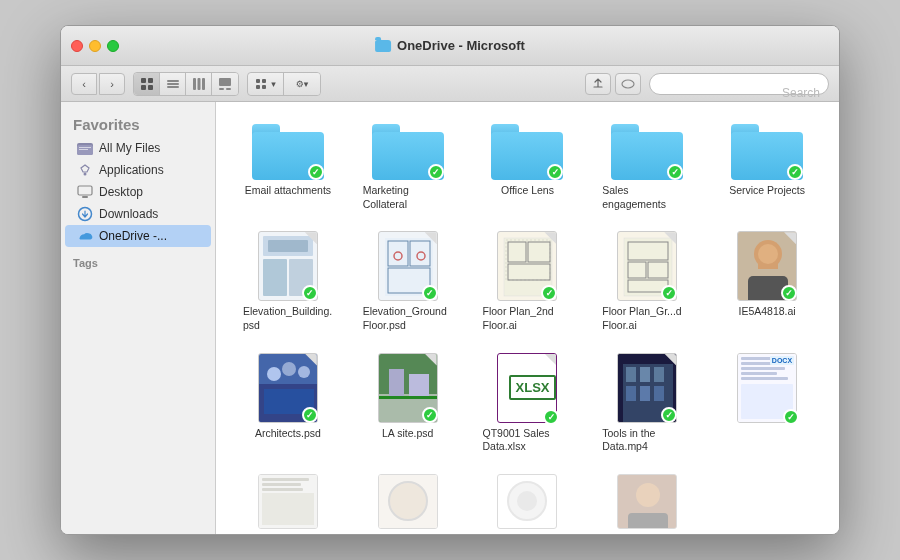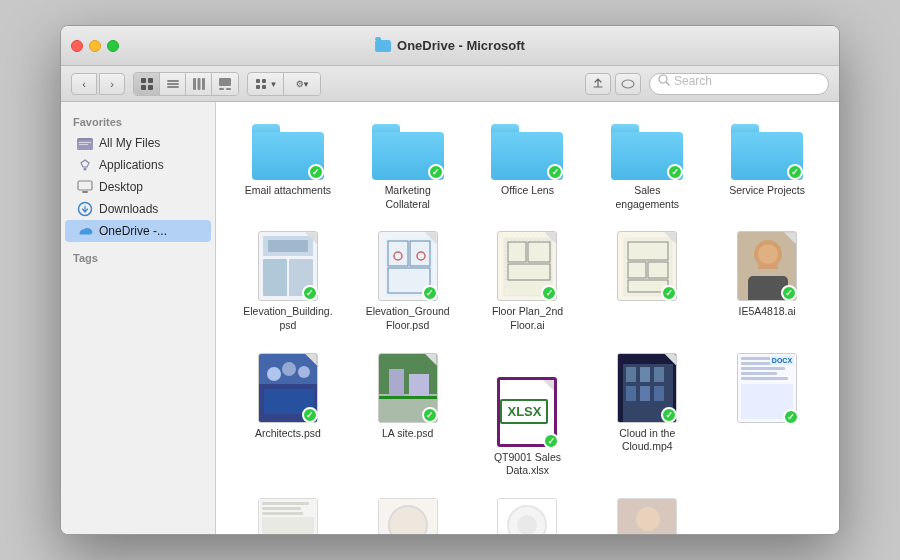--- a/index.html
+++ b/index.html
@@ -132,25 +132,26 @@
     }
     .view-btn-group .view-btn:last-child { border-right: none; }
     .toolbar-spacer { flex: 1; }
     .search-box {
       height: 22px;
       width: 180px;
       border: 1px solid #bbb;
       border-radius: 11px;
       background: white;
       display: flex;
-      align-items: flex-start;
+      align-items: flex-end;
       padding: 0 8px;
-      gap: 4px;
+      gap: 12px;
       font-size: 12px;
       color: #999;
+      flex-direction: column;
     }
     .action-btns {
       display: flex;
       gap: 4px;
     }
     .action-btn {
       width: 26px;
       height: 22px;
       background: linear-gradient(to bottom, #f0f0f0, #e0e0e0);
       border: 1px solid #bbb;
@@ -171,21 +172,21 @@
     
     .sidebar {
       width: 155px;
       background: #f0f0f0;
       border-right: 1px solid #ccc;
       padding: 8px 0;
       flex-shrink: 0;
       overflow-y: auto;
     }
     .sidebar-section-label {
-      font-size: 11px;
+      font-size: 15px;
       font-weight: 700;
       color: #888;
       padding: 6px 12px 4px;
       text-transform: none;
     }
     .sidebar-item {
       display: flex;
       align-items: center;
       gap: 6px;
       padding: 3px 12px;
@@ -231,21 +232,20 @@
     }
     .file-icon-wrap {
       position: relative;
       display: flex;
       align-items: center;
       justify-content: center;
     }
     .file-label {
       font-size: 10.5px;
       color: #333;
-      text-align: center;
       line-height: 1.3;
       max-width: 90px;
       word-break: break-word;
     }
     .check-badge {
       position: absolute;
       bottom: 0;
       right: 0;
       width: 16px;
       height: 16px;
@@ -569,20 +569,21 @@
                   <rect x="6" y="6" width="40" height="18" fill="none" stroke="#888" stroke-width="1"></rect>
                   <rect x="6" y="26" width="18" height="16" fill="none" stroke="#888" stroke-width="1"></rect>
                   <rect x="26" y="26" width="20" height="16" fill="none" stroke="#888" stroke-width="1"></rect>
                   <rect x="6" y="44" width="40" height="12" fill="none" stroke="#888" stroke-width="1"></rect>
                 </svg>
               </div>
               <div style="position:absolute;top:0;right:0;width:12px;height:12px;background:#ddd;clip-path:polygon(0 0,100% 100%,100% 0);"></div>
             </div>
             <div class="check-badge">✓</div>
           </div>
+          <span class="file-label">Floor Plan_Gr...d Floor.ai</span>
         </div>
 
         <div class="file-item">
           <div class="file-icon-wrap">
             <div style="width:60px;height:70px;border:1px solid #ccc;border-radius:3px;position:relative;overflow:hidden;background:#e8e0d8;">
               
               <svg width="60" height="70" viewBox="0 0 60 70">
                 <rect width="60" height="70" fill="#c8b8a0"></rect>
                 <circle cx="30" cy="22" r="14" fill="#d4a070"></circle>
                 <rect x="10" y="44" width="40" height="30" rx="5" fill="#555"></rect>
@@ -627,21 +628,21 @@
               </svg>
               <div style="position:absolute;top:0;right:0;width:12px;height:12px;background:#ddd;clip-path:polygon(0 0,100% 100%,100% 0);"></div>
             </div>
             <div class="check-badge">✓</div>
           </div>
           <span class="file-label">LA site.psd</span>
         </div>
 
         <div class="file-item">
           <div class="file-icon-wrap">
-            <div style="width:60px;height:70px;background:white;border:3px solid #701a75;border-radius:3px;position:relative;overflow:hidden;display:flex;align-items:center;justify-content:flex-start;margin-top:24px;">
+            <div style="width:60px;height:70px;background:white;border:1px solid #701a75;border-radius:3px;position:relative;overflow:hidden;display:flex;align-items:center;justify-content:flex-end;">
               <div style="font-size:13px;font-weight:bold;color:#2e7d32;border:2px solid #2e7d32;padding:3px 5px;border-radius:2px;">XLSX</div>
               <div style="position:absolute;top:0;right:0;width:12px;height:12px;background:#ddd;clip-path:polygon(0 0,100% 100%,100% 0);"></div>
             </div>
             <div class="check-badge" style="right:-2px;bottom:-2px;">✓</div>
           </div>
           <span class="file-label">QT9001 Sales Data.xlsx</span>
         </div>
 
         <div class="file-item">
           <div class="file-icon-wrap">
@@ -654,21 +655,21 @@
                 <rect x="22" y="13" width="10" height="15" fill="#7799bb" opacity="0.8"></rect>
                 <rect x="36" y="13" width="10" height="15" fill="#6688aa" opacity="0.8"></rect>
                 <rect x="8" y="32" width="10" height="15" fill="#5577aa" opacity="0.8"></rect>
                 <rect x="22" y="32" width="10" height="15" fill="#6688bb" opacity="0.8"></rect>
                 <rect x="36" y="32" width="10" height="15" fill="#5577aa" opacity="0.8"></rect>
               </svg>
               <div style="position:absolute;top:0;right:0;width:12px;height:12px;background:#ddd;clip-path:polygon(0 0,100% 100%,100% 0);"></div>
             </div>
             <div class="check-badge">✓</div>
           </div>
-          <span class="file-label">Cloud in the Cloud.mp4</span>
+          <span class="file-label">Tools in the Data.mp4</span>
         </div>
 
         <div class="file-item">
           <div class="file-icon-wrap">
             <div style="width:60px;height:70px;background:white;border:1px solid #ccc;border-radius:3px;position:relative;overflow:hidden;">
               <div style="width:100%;height:100%;background:#f8f8ff;padding:3px;display:flex;flex-direction:column;gap:2px;">
                 <div style="height:3px;background:#c0c8e0;border-radius:1px;width:90%;"></div>
                 <div style="height:3px;background:#c0c8e0;border-radius:1px;width:80%;"></div>
                 <div style="height:3px;background:#c0c8e0;border-radius:1px;width:85%;"></div>
                 <div style="height:3px;background:#c0c8e0;border-radius:1px;width:70%;"></div>

